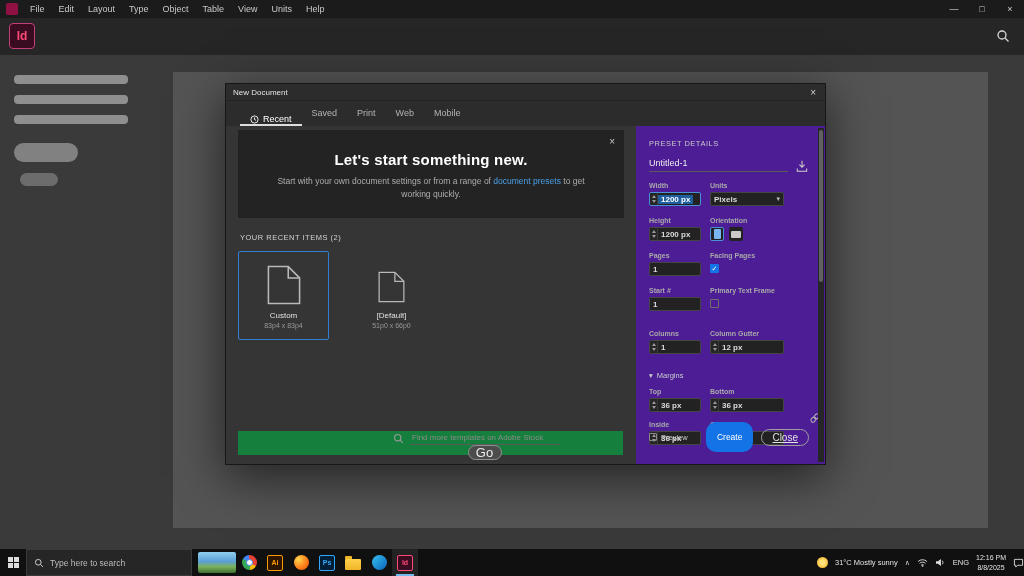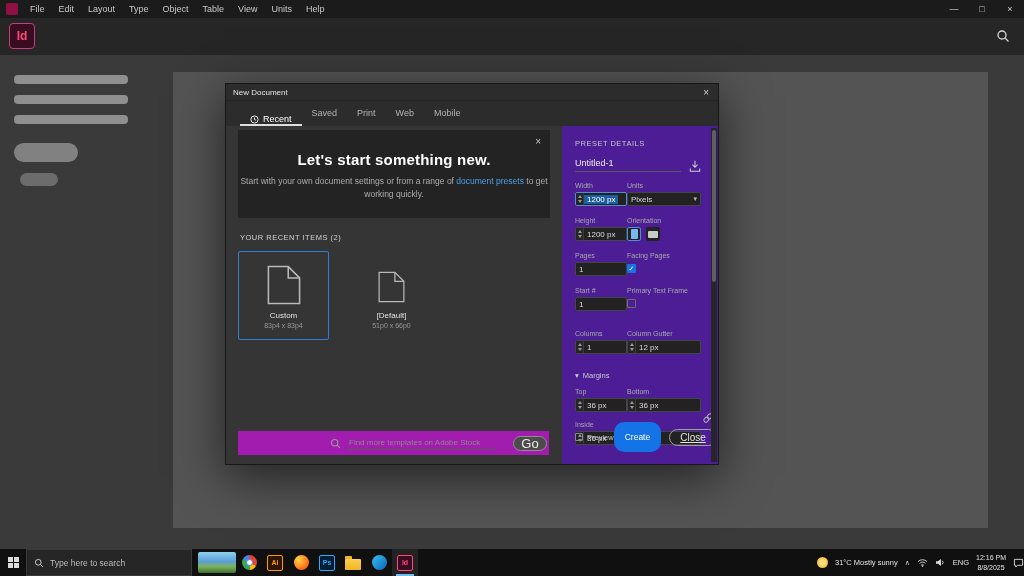--- a/index.html
+++ b/index.html
@@ -23,21 +23,21 @@
   .workspace{position:absolute;top:55px;left:0;right:0;bottom:27px;background:#3a3a3a;}
   .skel{position:absolute;background:#8f8f8f;border-radius:4px;}
   .skel.b1{left:14px;top:20px;width:114px;height:9px;}
   .skel.b2{left:14px;top:40px;width:114px;height:9px;}
   .skel.b3{left:14px;top:60px;width:114px;height:9px;}
   .skel.p1{left:14px;top:88px;width:64px;height:19px;border-radius:10px;background:#818181;}
   .skel.p2{left:20px;top:118px;width:38px;height:13px;border-radius:7px;background:#6c6c6c;}
   .canvas{position:absolute;left:173px;top:17px;width:815px;height:456px;background:#545454;}
 
   
-  .dialog{position:absolute;left:225px;top:83px;width:494px;height:382px;background:#2e2e2e;border:1px solid #171717;box-shadow:0 12px 45px rgba(0,0,0,.6);z-index:40;color:#ddd;}
+  .dialog{position:absolute;left:225px;top:83px;width:601px;height:382px;background:#2e2e2e;border:1px solid #171717;box-shadow:0 12px 45px rgba(0,0,0,.6);z-index:40;color:#ddd;}
   .dlg-titlebar{height:17px;display:flex;align-items:center;padding:0 7px;background:#2c2c2c;border-bottom:1px solid #242424;}
   .dlg-title{font-size:8px;color:#e3e3e3;}
   .dlg-close{margin-left:auto;font-size:10px;color:#cfcfcf;line-height:17px;padding:0 2px;cursor:default;}
   .dlg-tabs{height:25px;display:flex;align-items:stretch;padding-left:14px;background:#2c2c2c;}
   .dtab{display:flex;align-items:center;gap:4px;padding:0 10px;font-size:9px;color:#b4b4b4;border-bottom:2px solid transparent;}
   .dtab.active{color:#ffffff;border-bottom-color:#dedede;align-items:flex-end;}
   .dlg-body{position:absolute;top:42px;left:0;right:0;bottom:0;display:flex;}
   .dlg-left{width:410px;background:#353535;position:relative;}
   .dlg-right{flex:1;background:#4c1d95;position:relative;padding:0 17px 0 13px;font-size:7px;}
 
@@ -51,31 +51,31 @@
   
   .recent-heading{margin:15px 0 0 14px;font-size:7.5px;letter-spacing:.5px;color:#d2d2d2;}
   .cards{display:flex;gap:17px;margin:9px 0 0 12px;}
   .card{width:91px;height:89px;border:1px solid transparent;border-radius:2px;display:flex;flex-direction:column;align-items:center;}
   .card.selected{border:1px solid #2f7fd4;}
   .card .cicon{margin-top:13px;height:40px;display:flex;align-items:flex-end;}
   .card .cname{font-size:8px;color:#e0e0e0;margin-top:6px;}
   .card .csize{font-size:7px;color:#989898;margin-top:2px;}
 
   
-  .stockbar{position:absolute;left:12px;right:13px;bottom:9px;height:24px;background:#a21caf;display:flex;align-items:center;padding-left:92px;}
+  .stockbar{position:absolute;left:12px;right:13px;bottom:9px;height:24px;background:#15803d;display:flex;align-items:center;padding-left:92px;flex-direction:column;}
   .stock-input-wrap{display:flex;align-items:center;gap:6px;}
   .stock-input{background:transparent;border:none;outline:none;border-bottom:1px solid #5a5a5a;width:150px;font-size:8px;color:#cfcfcf;padding:2px 2px;font-family:inherit;}
   .stock-input::placeholder{color:#8a8a8a;}
   .go-btn{margin-left:16px;width:34px;height:15px;border:1px solid #909090;border-radius:8px;background:#4c4c4c;color:#ececec;font-size:13px;display:flex;align-items:center;justify-content:center;}
 
   
   .p-heading{margin-top:13px;font-size:7.5px;letter-spacing:.5px;color:#c7c7c7;}
   .name-row{display:flex;align-items:flex-end;margin-top:10px;gap:8px;}
   .doc-name{flex:1;font-size:9px;color:#ededed;border-bottom:1px solid #5a5a5a;padding-bottom:3px;}
-  .prow{display:flex;}
+  .prow{display:flex;gap:9px;font-weight:bold;}
   .mt10{margin-top:10px;} .mt11{margin-top:11px;} .mt19{margin-top:19px;} .mt8{margin-top:8px;} .mt9{margin-top:9px;}
   .pcol{display:flex;flex-direction:column;}
   .w52{width:52px;} .w74{width:74px;}
   .plabel{font-size:7px;color:#a9a9a9;}
   .pfield{margin-top:3px;height:14px;background:#222222;border:1px solid #454545;border-radius:2px;display:flex;align-items:center;font-size:8px;color:#dcdcdc;overflow:hidden;}
   .pfield.focus{border-color:#4a90d9;}
   .stepper{width:8px;align-self:stretch;display:flex;flex-direction:column;align-items:center;justify-content:center;gap:2px;border-right:1px solid #3a3a3a;background:#262626;}
   .stepper i{display:block;width:0;height:0;border-left:2.5px solid transparent;border-right:2.5px solid transparent;}
   .stepper .up{border-bottom:3px solid #9a9a9a;}
   .stepper .dn{border-top:3px solid #9a9a9a;}

